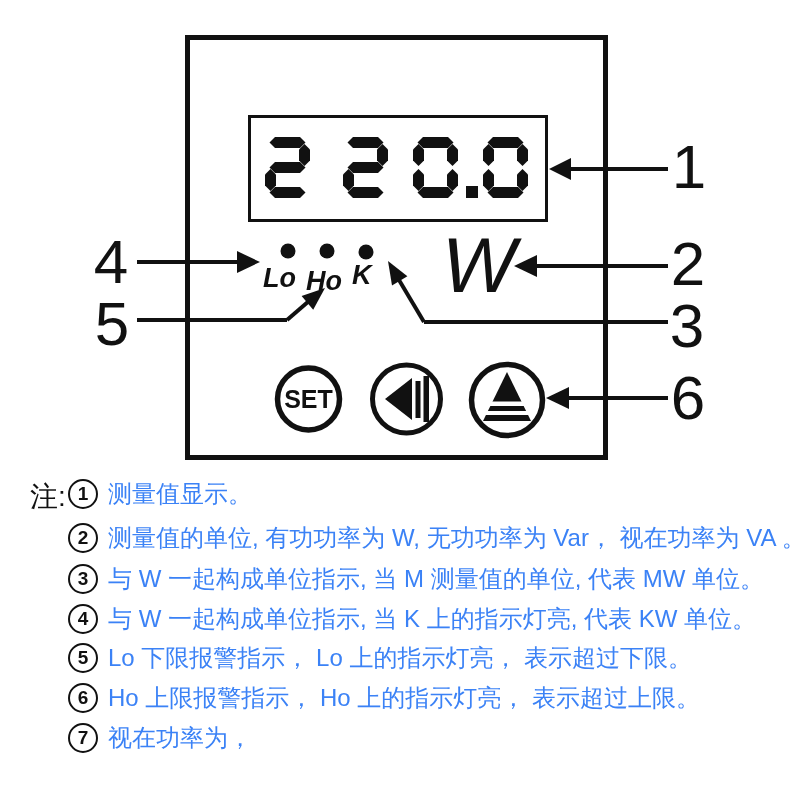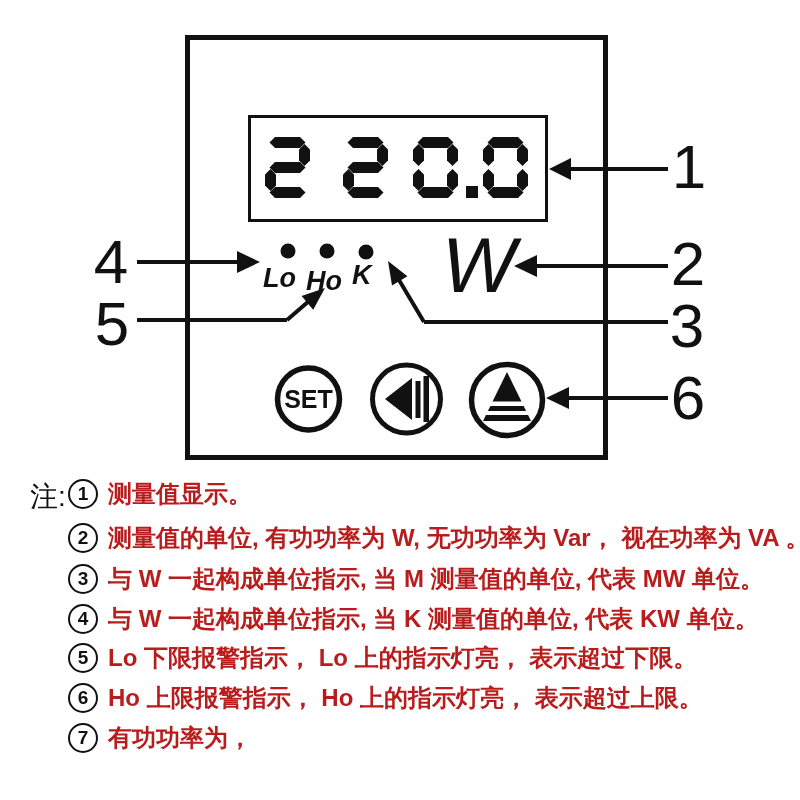--- a/index.html
+++ b/index.html
@@ -6,21 +6,21 @@
   *{-webkit-font-smoothing:antialiased;}
   body{width:800px;height:800px;background:#fff;position:relative;overflow:hidden;
        font-family:"Liberation Sans",sans-serif;}
   #diagram{position:absolute;left:0;top:0;}
   #notes{position:absolute;left:0;top:0;width:800px;height:800px;}
   .note-prefix{position:absolute;left:30px;font-size:28px;font-weight:400;color:#111;}
   .note-row{position:absolute;left:68px;display:flex;align-items:center;height:33px;}
   .circ{width:26px;height:26px;border:2.5px solid #111;border-radius:50%;
         display:flex;align-items:center;justify-content:center;
         font-size:19px;font-weight:700;color:#111;flex:0 0 auto;}
-  .txt{margin-left:10px;font-size:24px;color:#b91c1c;font-weight:700;white-space:nowrap;}
+  .txt{margin-left:10px;font-size:24px;color:#3b82f6;font-weight:400;white-space:nowrap;}
 </style>
 </head>
 <body>
 
 <svg id="diagram" width="800" height="800" viewBox="0 0 800 800">
 
   <rect x="187.5" y="37.5" width="418" height="420" fill="#fff" stroke="#111" stroke-width="5"></rect>
 
   <rect x="249.5" y="116.5" width="297" height="104" fill="#fff" stroke="#111" stroke-width="3"></rect>
 
@@ -119,27 +119,27 @@
     <div class="note-row" style="top: 521px;">
       <span class="circ">2</span>
       <span class="txt">测量值的单位, 有功功率为 W, 无功功率为 Var， 视在功率为 VA 。</span>
     </div>
     <div class="note-row" style="top: 562px;">
       <span class="circ">3</span>
       <span class="txt">与 W 一起构成单位指示, 当 M 测量值的单位, 代表 MW 单位。</span>
     </div>
     <div class="note-row" style="top: 602px;">
       <span class="circ">4</span>
-      <span class="txt">与 W 一起构成单位指示, 当 K 测量值的单位, 代表 KW 单位。</span>
+      <span class="txt">与 W 一起构成单位指示, 当 K 上的指示灯亮, 代表 KW 单位。</span>
     </div>
     <div class="note-row" style="top: 641px;">
       <span class="circ">5</span>
       <span class="txt">Lo 下限报警指示， Lo 上的指示灯亮， 表示超过下限。</span>
     </div>
     <div class="note-row" style="top: 681px;">
       <span class="circ">6</span>
       <span class="txt">Ho 上限报警指示， Ho 上的指示灯亮， 表示超过上限。</span>
     </div>
     <div class="note-row" style="top: 721px;">
       <span class="circ">7</span>
-      <span class="txt">有功功率为，</span>
+      <span class="txt">视在功率为，</span>
     </div>
   </div>
 
 </body></html>

